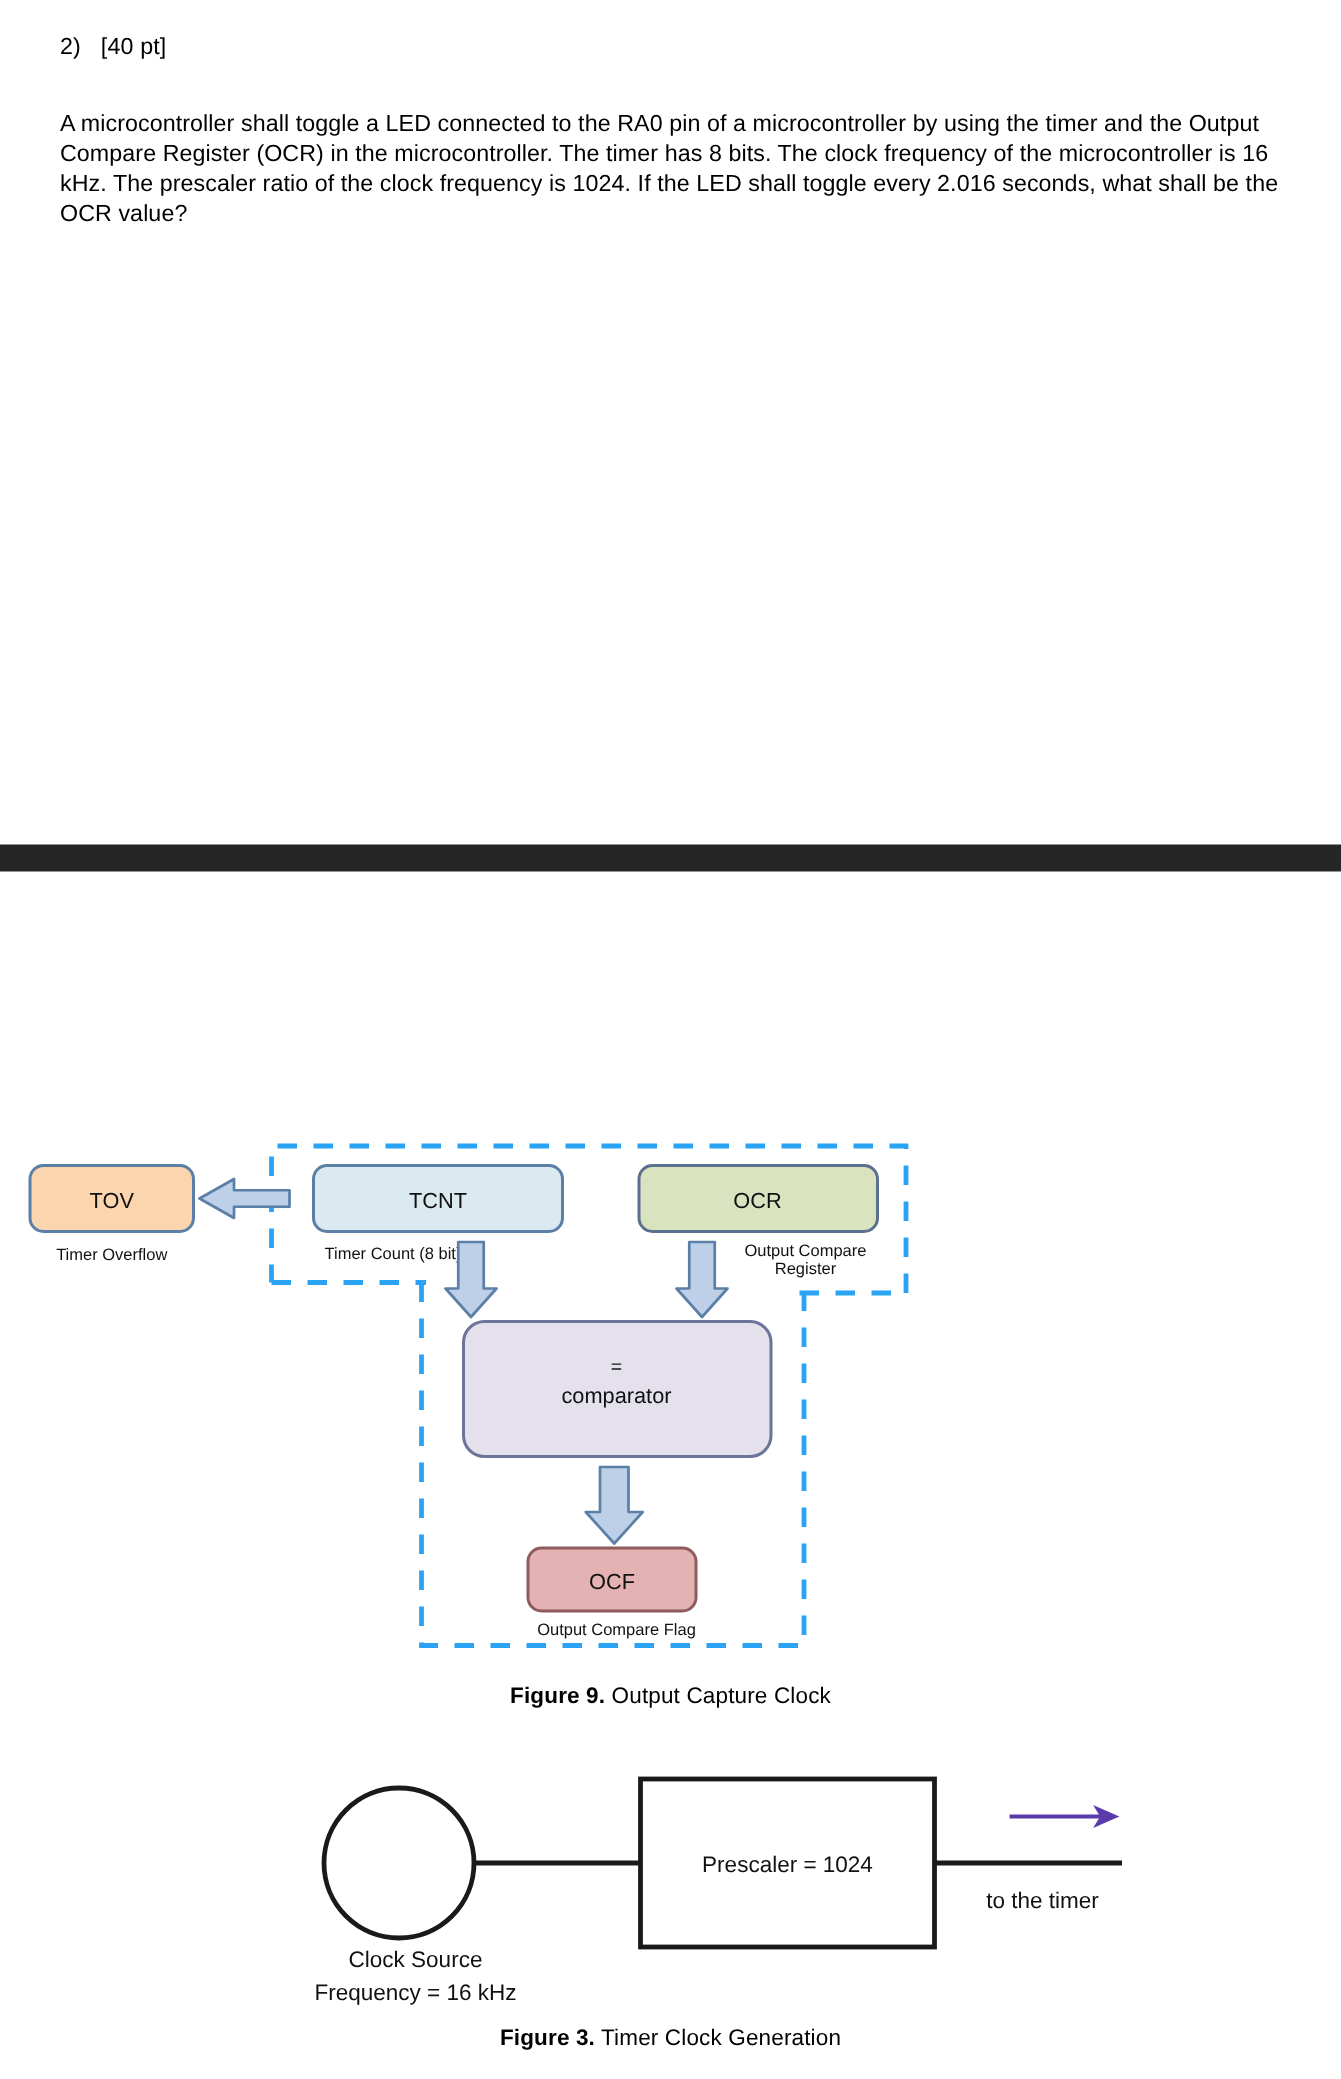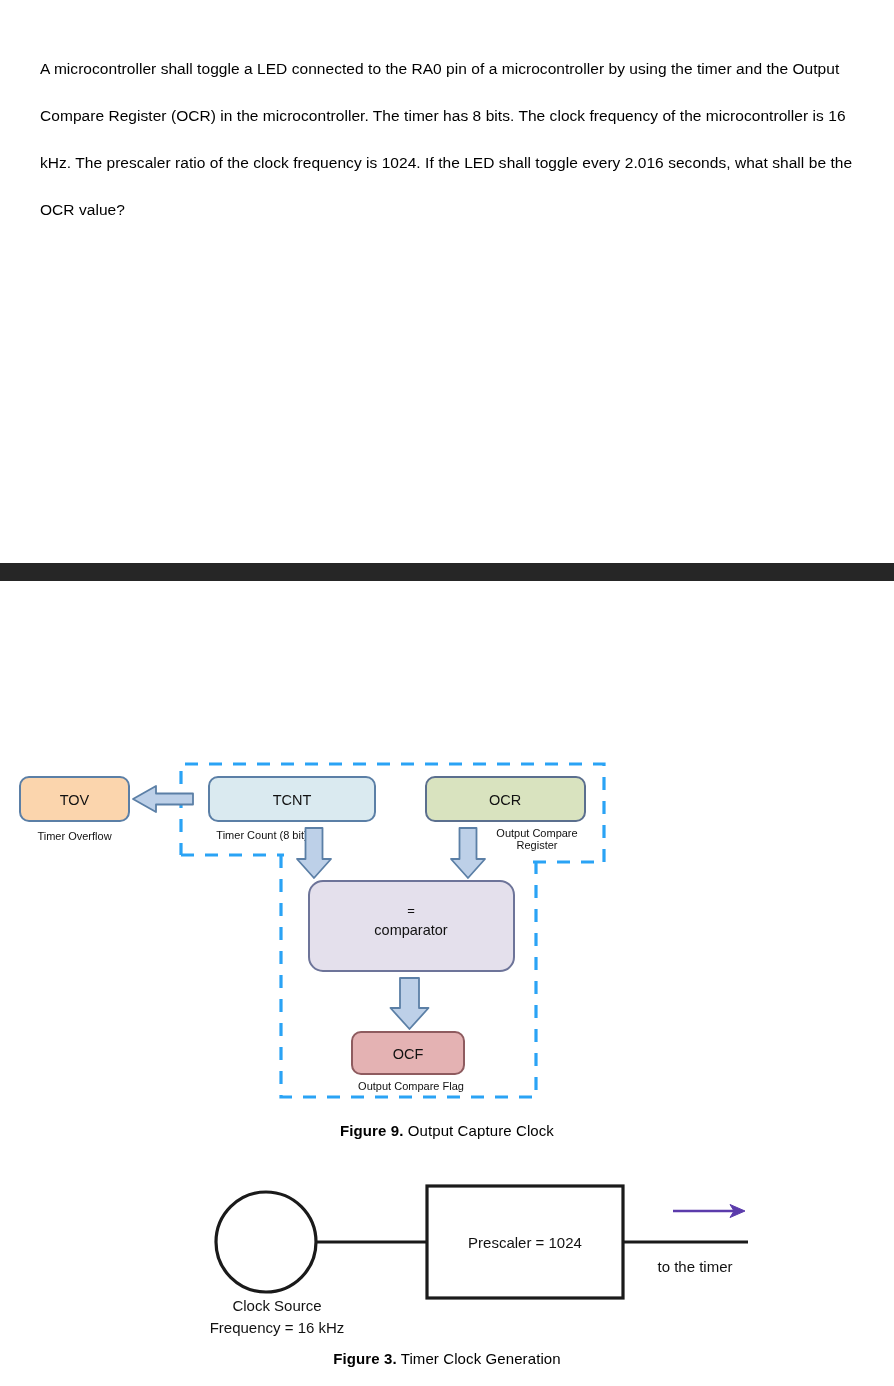--- a/index.html
+++ b/index.html
@@ -25,21 +25,21 @@
   }
   #question-number {
     font-size: 15.5px;
     line-height: 28px;
     letter-spacing: 0.1px;
     white-space: pre;
   }
   #question-body {
     margin-top: 27px;
     font-size: 15.5px;
-    line-height: 47px;
+    line-height: 20px;
     width: 816px;
     text-align: left;
     letter-spacing: 0.05px;
   }
 
   
   #dark-band {
     position: absolute;
     left: 0;
     top: 563px;
@@ -78,20 +78,21 @@
     height: 175px;
   }
   #figure3-diagram svg { display: block; }
 
   #figure3-caption { top: 1350px; }
 </style>
 </head>
 <body>
 
 <div id="question-block">
+  <div id="question-number">2)   [40 pt]</div>
   <div id="question-body">A microcontroller shall toggle a LED connected to the RA0 pin of a microcontroller by using the timer and the Output Compare Register (OCR) in the microcontroller. The timer has 8 bits. The clock frequency of the microcontroller is 16 kHz. The prescaler ratio of the clock frequency is 1024. If the LED shall toggle every 2.016 seconds, what shall be the OCR value?</div>
 </div>
 
 <div id="dark-band"></div>
 
 <div id="figure2-diagram">
 <svg width="894" height="360" viewBox="0 0 894 360" xmlns="http://www.w3.org/2000/svg">
   <defs>
     
   </defs>

